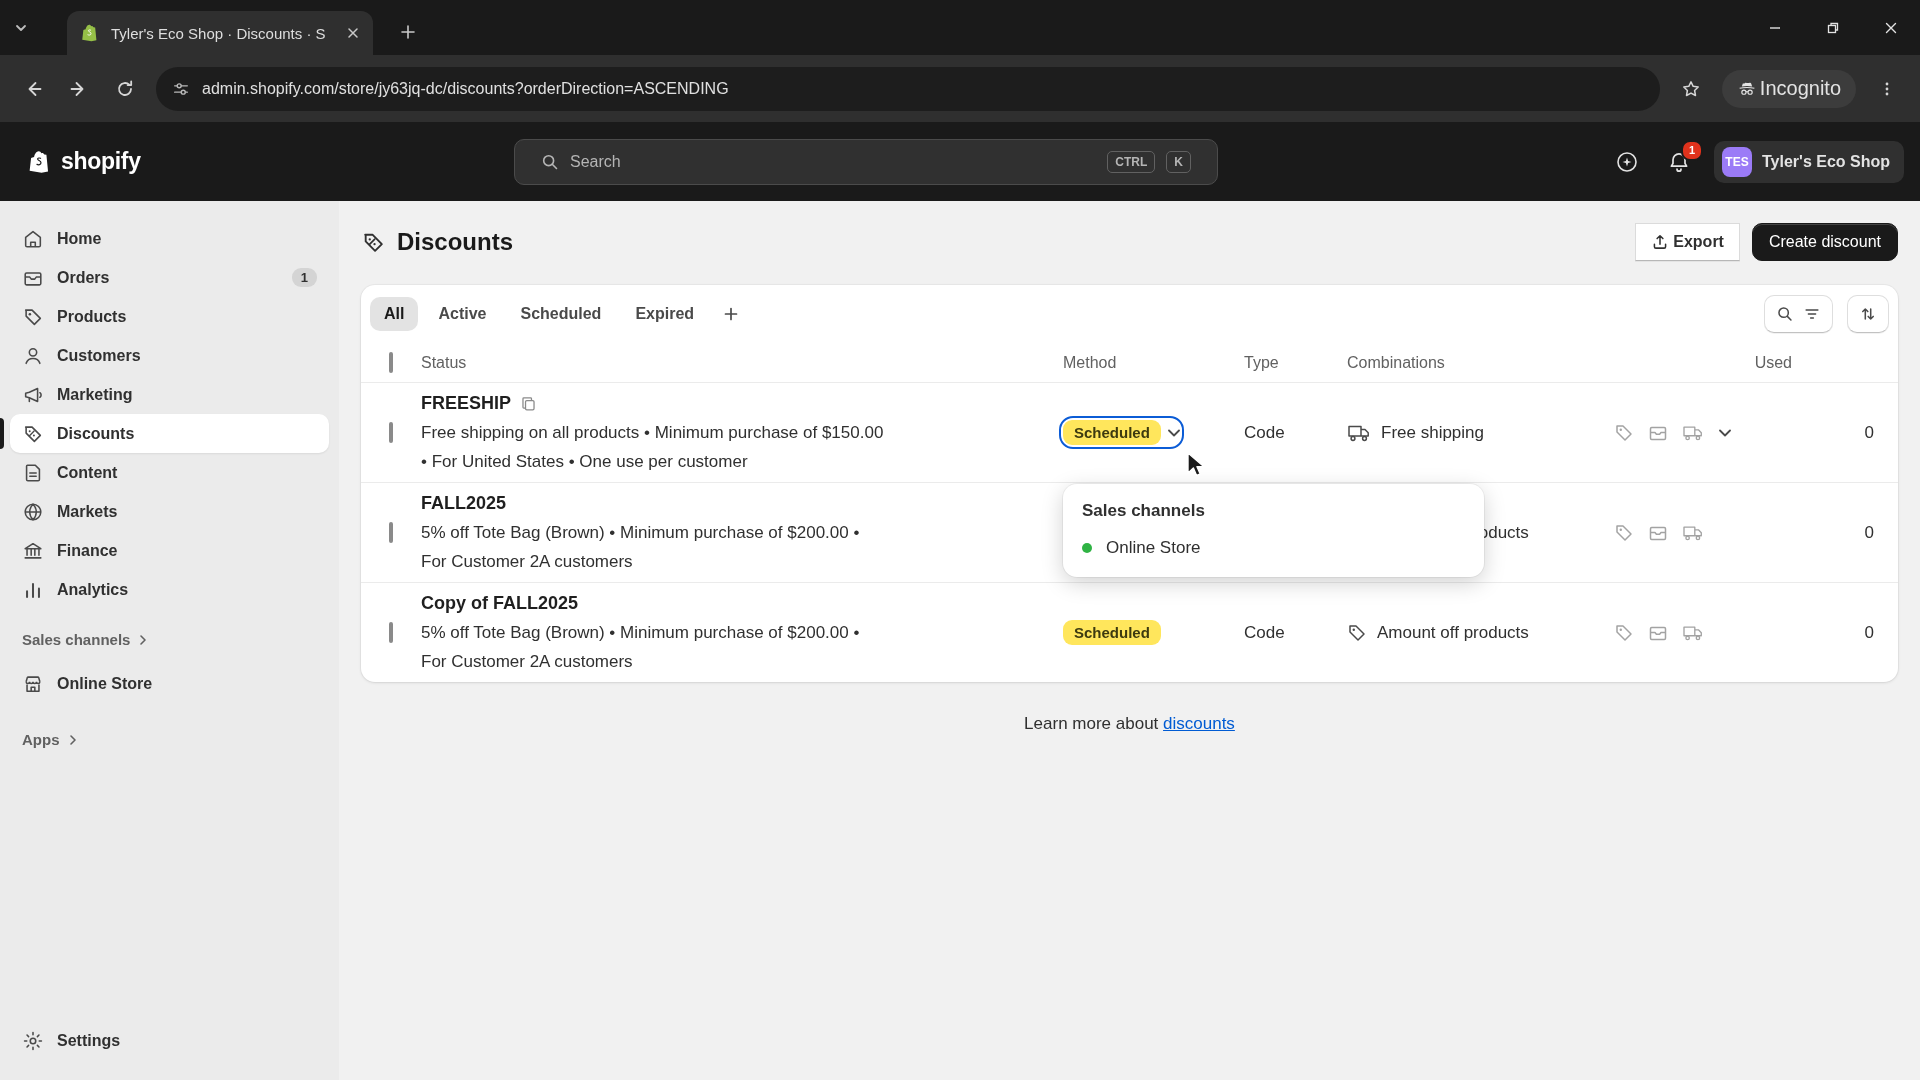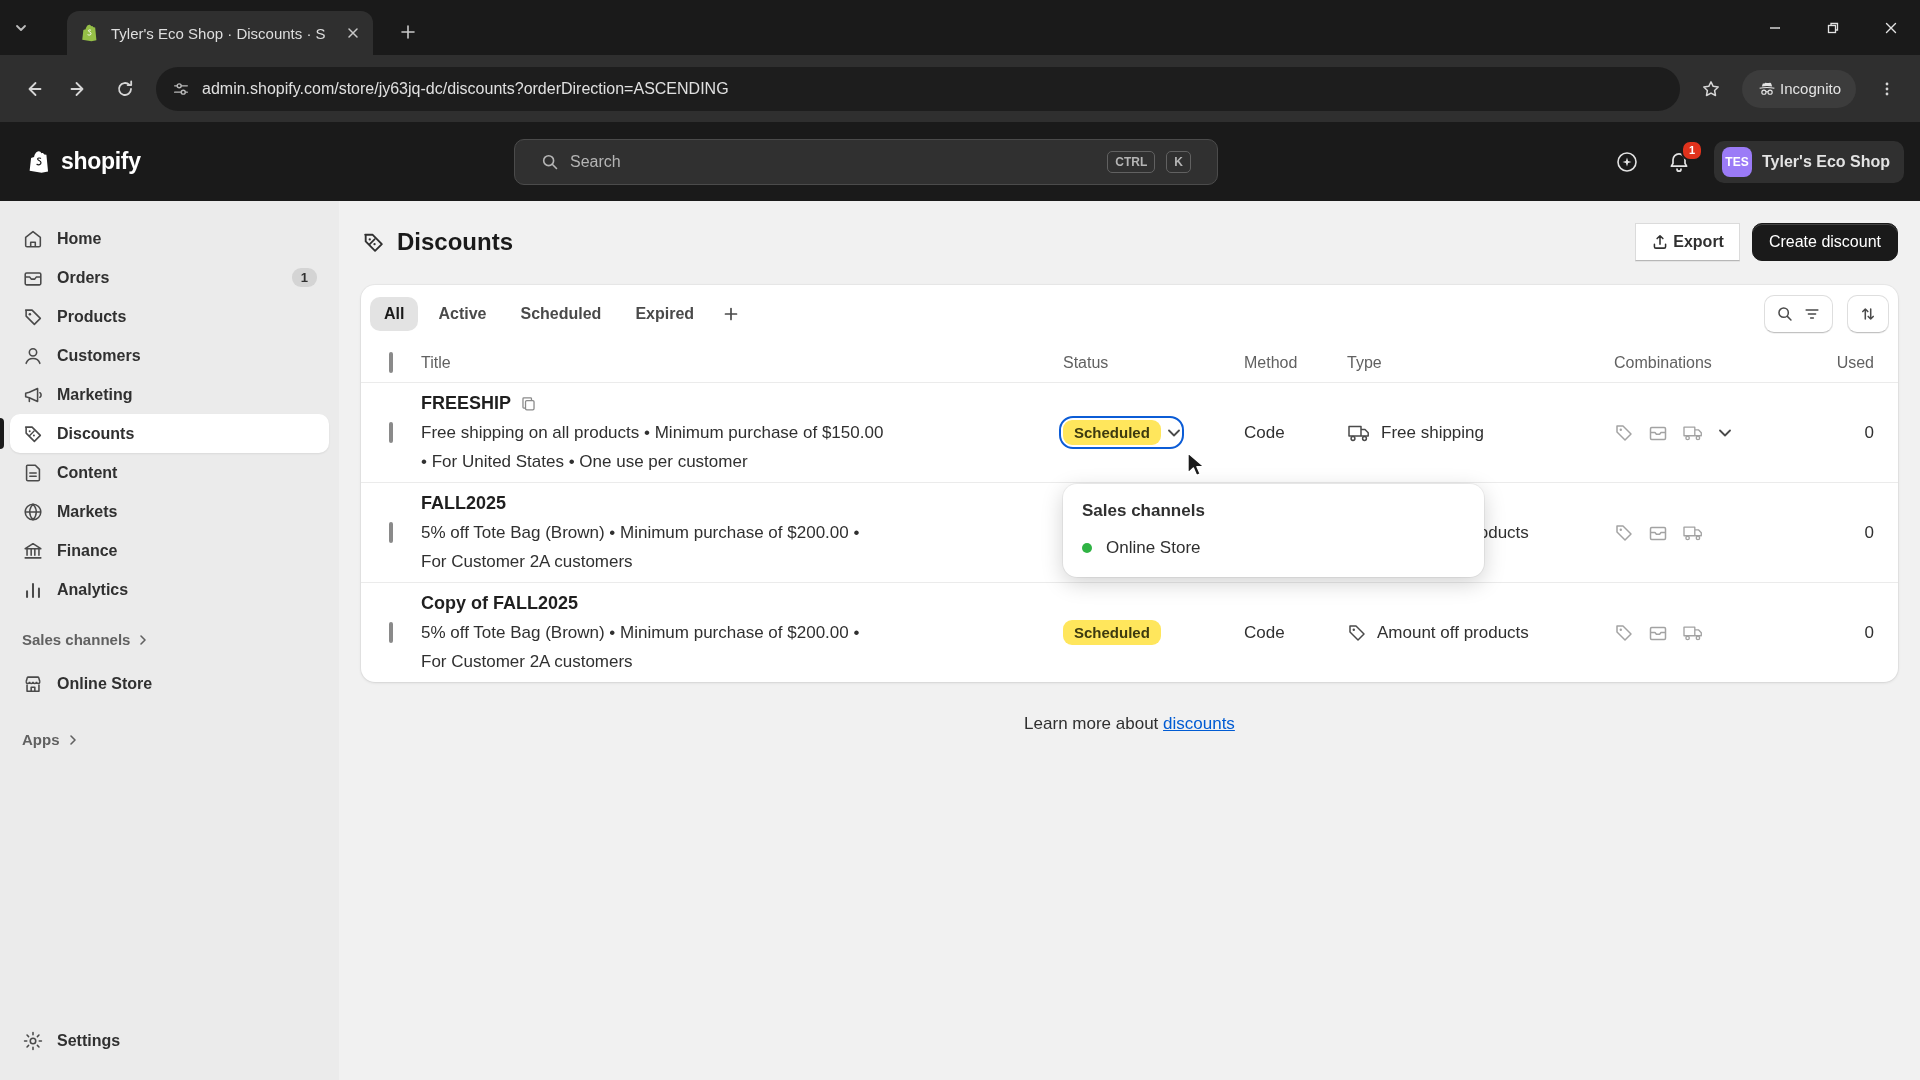--- a/index.html
+++ b/index.html
@@ -15,21 +15,21 @@
   .tab-close { width:24px; height:24px; border-radius:50%; display:flex; align-items:center; justify-content:center; color:#c9c9c9; flex-shrink:0; }
   .newtab-btn { position:absolute; left:392px; bottom:7px; width:32px; height:32px; display:flex; align-items:center; justify-content:center; color:#c9c9c9; border-radius:50%; }
   .wincontrols { position:absolute; right:0; top:0; height:55px; display:flex; }
   .winbtn { width:58px; height:100%; display:flex; align-items:center; justify-content:center; color:#e3e3e3; }
 
   .toolbar { height:67px; background:#2f2f2f; display:flex; align-items:center; padding:0 12px; gap:4px; }
   .navbtn { width:42px; height:42px; border-radius:50%; display:flex; align-items:center; justify-content:center; color:#d6d6d6; flex-shrink:0; }
   .urlbar { flex:1; height:44px; background:#1d1d1d; border-radius:22px; display:flex; align-items:center; gap:12px; padding:0 16px; margin:0 6px; }
   .siteinfo { color:#b9b9b9; }
   .url-text { color:#e0e0e0; font-size:16px; white-space:nowrap; overflow:hidden; }
-  .incognito-chip { height:38px; background:#3c3c3c; border-radius:19px; display:flex; align-items:center; gap:3px; padding:0 15px; color:#e3e3e3; font-size:15px; margin:0 6px; }
+  .incognito-chip { height:38px; background:#3c3c3c; border-radius:19px; display:flex; align-items:center; gap:3px; padding:0 15px; color:#e3e3e3; font-size:20px; margin:0 6px; }
 
   
   .shopbar { height:79px; background:#1a1a1a; position:relative; display:flex; align-items:center; }
   .shoplogo { display:flex; align-items:center; gap:7px; margin-left:28px; }
   .shoplogo-text { color:#fff; font-size:23px; font-weight:700; letter-spacing:-0.3px; }
   .topsearch { position:absolute; left:514px; top:50%; transform:translateY(-50%); width:704px; height:46px; background:#303030; border:1px solid #4b4b4b; border-radius:10px; display:flex; align-items:center; gap:11px; padding:0 26px; }
   .topsearch-text { color:#b5b5b5; font-size:16px; flex:1; }
   .keycap { border:1px solid #616161; border-radius:5px; color:#b5b5b5; font-size:12px; font-weight:600; padding:3px 7px; }
   .shop-right { position:absolute; right:16px; display:flex; align-items:center; gap:18px; }
   .topbar-iconbtn { color:#e3e3e3; position:relative; width:34px; height:34px; display:flex; align-items:center; justify-content:center; border-radius:8px; }
@@ -401,21 +401,20 @@
         </div>
         <div class="icon-btn">
           <svg width="18" height="18" viewBox="0 0 20 20">
               <path d="M7 15.5v-11M7 4.5L4.2 7.3M7 4.5l2.8 2.8M13 4.5v11M13 15.5l-2.8-2.8M13 15.5l2.8-2.8" fill="none" stroke="currentColor" stroke-width="1.7" stroke-linecap="round" stroke-linejoin="round"></path>
             </svg>
         </div>
       </div>
 
       <div class="grid-cols tbl-header">
         <div class="col-check"><span class="checkbox"></span></div>
-        <div>Title</div>
         <div>Status</div>
         <div>Method</div>
         <div>Type</div>
         <div>Combinations</div>
         <div class="col-used">Used</div>
       </div>
 
       <div class="grid-cols tbl-row">
         <div class="col-check"><span class="checkbox"></span></div>
         <div>

